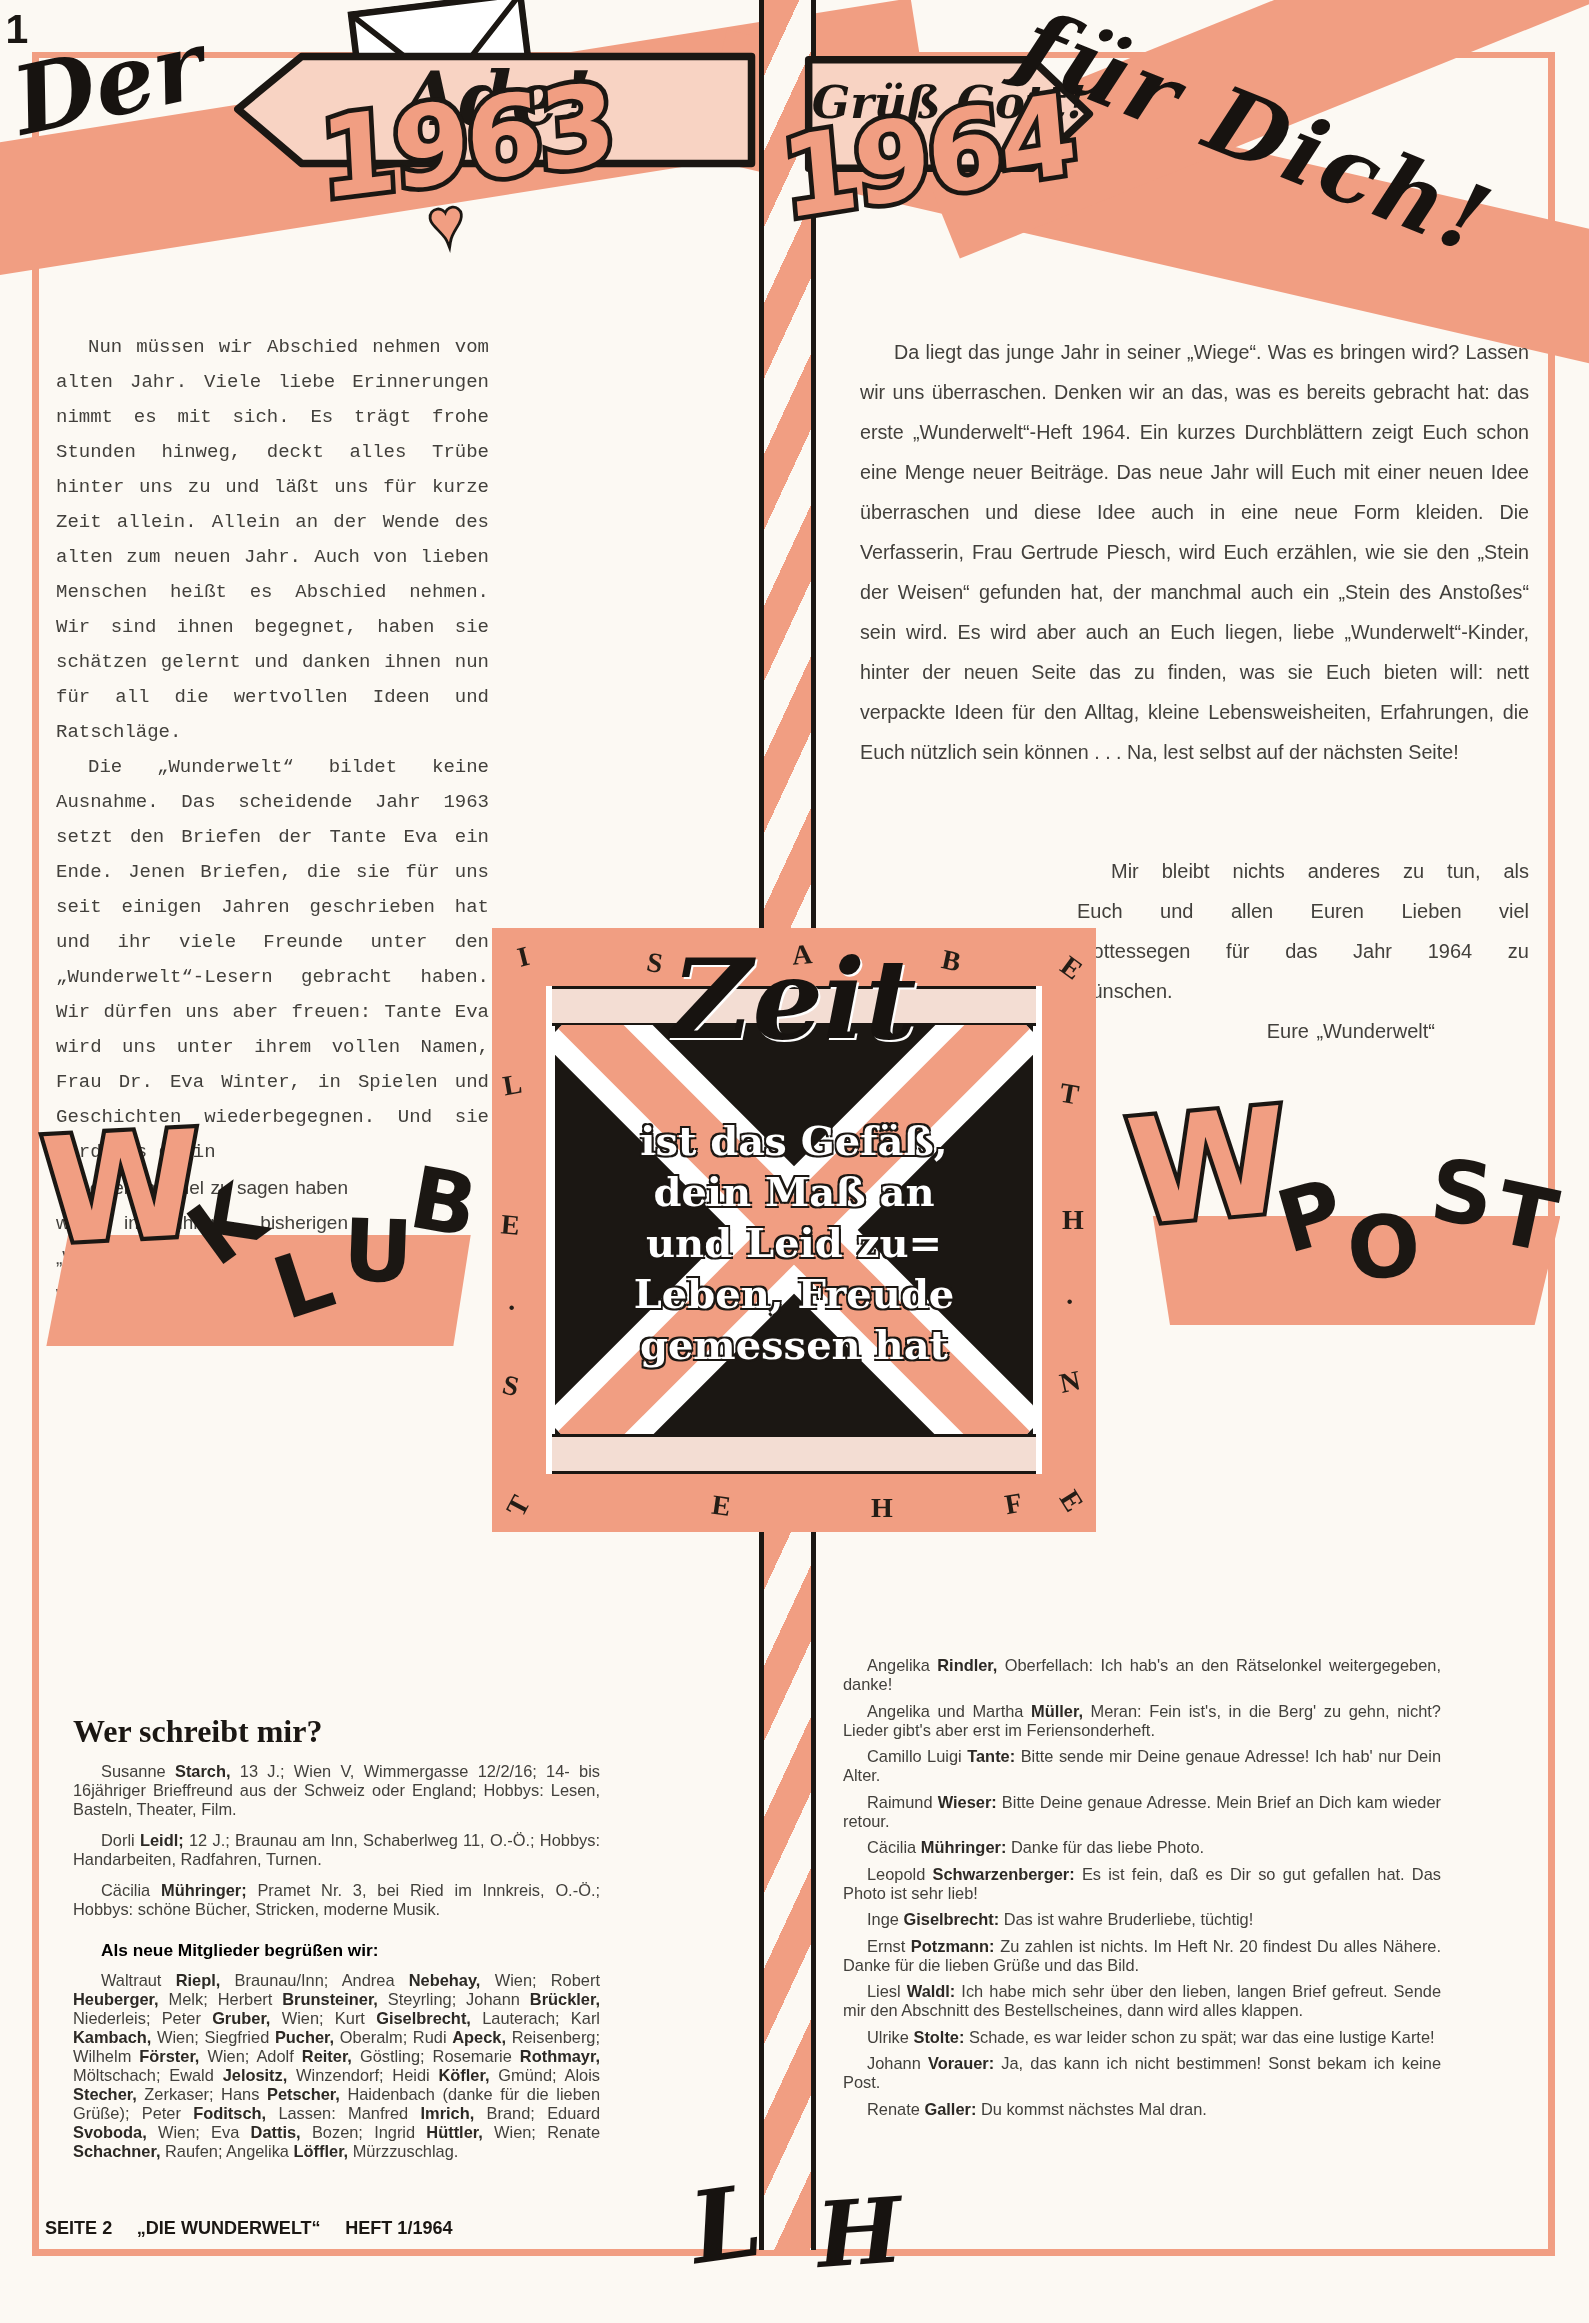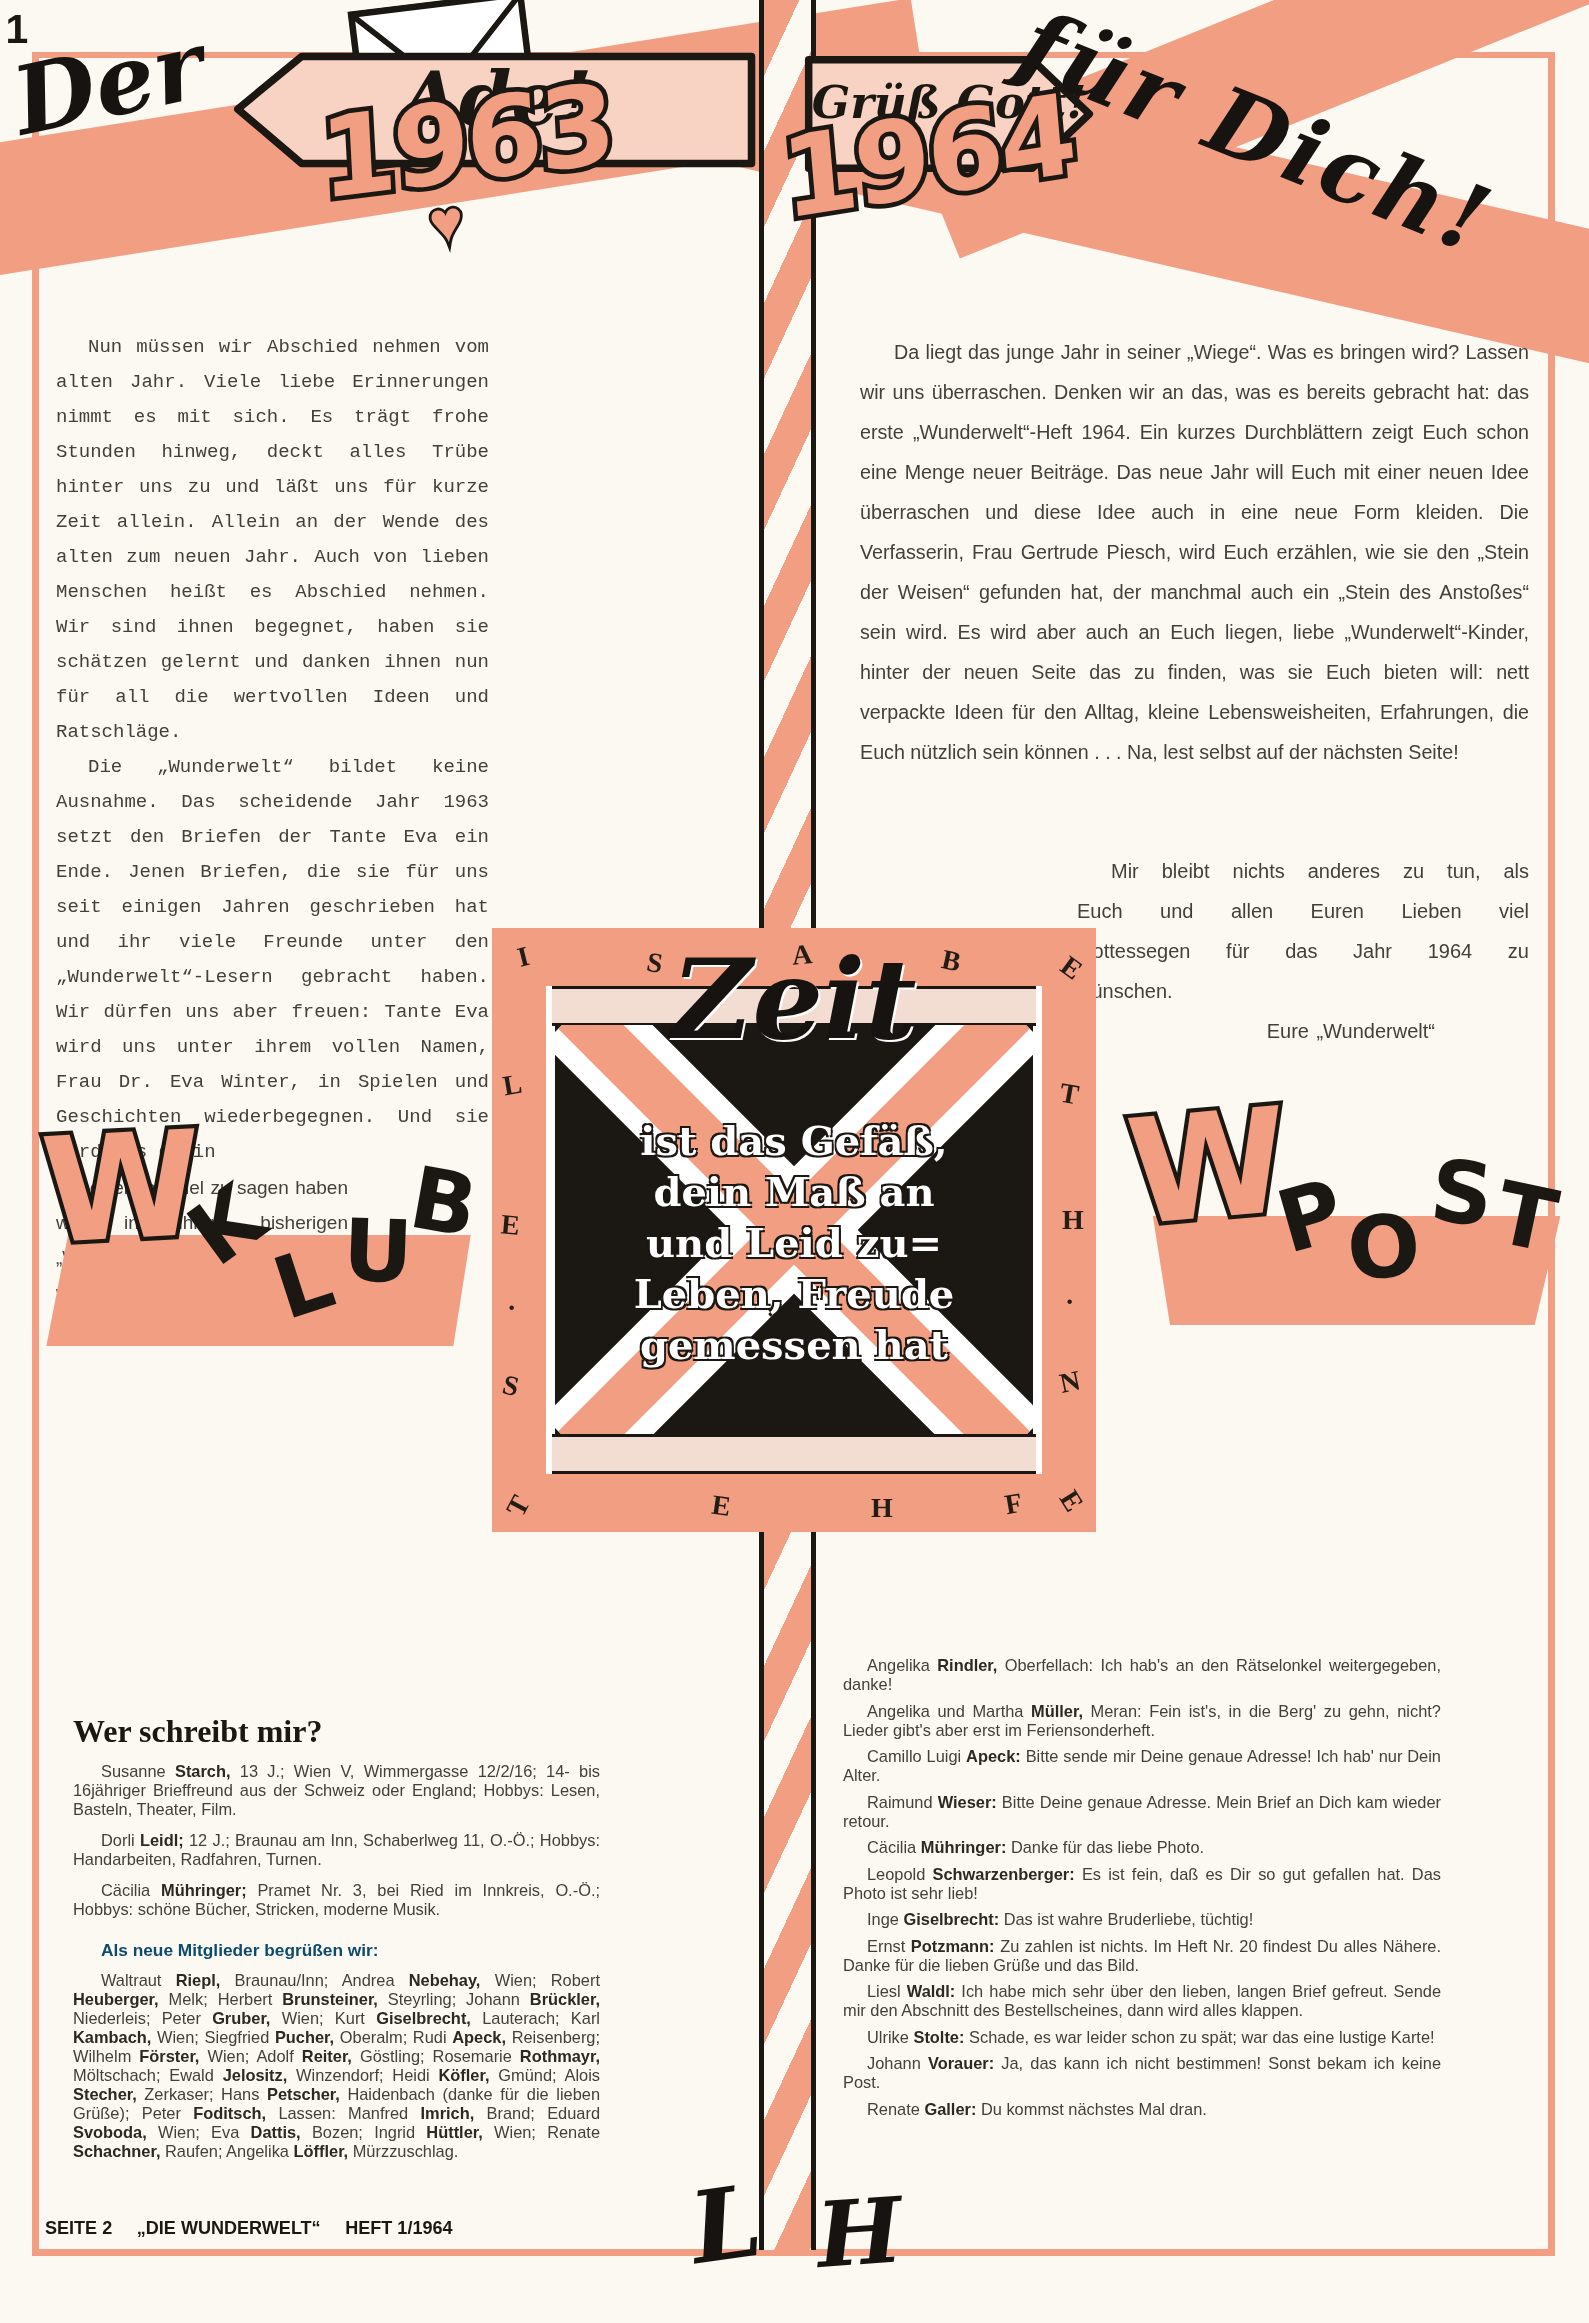--- a/index.html
+++ b/index.html
@@ -98,21 +98,21 @@
   .zeit-lines{position:absolute;left:66px;right:66px;top:187px;z-index:6;text-align:center;}
   .zeit-line{font-family:"DejaVu Serif",serif;font-weight:bold;
         font-size:40px;line-height:51px;color:#fff;white-space:nowrap;
         text-shadow:-1.9px -1.9px 0 #1b1713,1.9px -1.9px 0 #1b1713,-1.9px 1.9px 0 #1b1713,1.9px 1.9px 0 #1b1713;}
   
   #bottom-left{position:absolute;left:73px;top:1722px;width:527px;z-index:3;
         font-size:16.4px;line-height:19px;}
   #bottom-left h2{margin:0 0 20.6px 0;font-family:"Liberation Serif",serif;font-weight:bold;
         font-size:32px;color:#1b1713;}
   #bottom-left p{margin:0 0 12px 0;text-align:justify;text-indent:28px;}
-  #members-head{font-weight:bold;color:#0c4a6e;font-size:17.3px;margin:22.5px 0 11.2px 0;text-indent:28px;}
+  #members-head{font-weight:bold;color:#000000;font-size:17.3px;margin:22.5px 0 11.2px 0;text-indent:28px;}
   #bottom-right{position:absolute;left:843px;top:1656px;width:598px;z-index:3;
         font-size:16.4px;line-height:19px;}
   #bottom-right p{margin:0 0 7.5px 0;text-align:justify;text-indent:24px;}
   b{font-weight:bold;color:#2c2925;}
   
   #footer{position:absolute;left:45px;top:2217px;z-index:3;font-weight:bold;font-size:19px;
         color:#1b1713;transform:scaleX(0.95);transform-origin:left;white-space:nowrap;}
   #footer span{margin-right:20.6px;}
   .bottom-script{position:absolute;z-index:4;font-family:"DejaVu Serif",serif;font-style:italic;
         font-weight:bold;color:#171310;}
@@ -254,21 +254,21 @@
     <p><span>Susanne </span><b>Starch,</b><span> 13 J.; Wien V, Wimmergasse 12/2/16; 14- bis 16jähriger Brieffreund aus der Schweiz oder England; Hobbys: Lesen, Basteln, Theater, Film.</span></p>
     <p><span>Dorli </span><b>Leidl;</b><span> 12 J.; Braunau am Inn, Schaberlweg 11, O.-Ö.; Hobbys: Handarbeiten, Radfahren, Turnen.</span></p>
     <p><span>Cäcilia </span><b>Mühringer;</b><span> Pramet Nr. 3, bei Ried im Innkreis, O.-Ö.; Hobbys: schöne Bücher, Stricken, moderne Musik.</span></p>
     <div id="members-head">Als neue Mitglieder begrüßen wir:</div>
     <p><span>Waltraut </span><b>Riepl,</b><span> Braunau/Inn; Andrea </span><b>Nebehay,</b><span> Wien; Robert </span><b>Heuberger,</b><span> Melk; Herbert </span><b>Brunsteiner,</b><span> Steyrling; Johann </span><b>Brückler,</b><span> Niederleis; Peter </span><b>Gruber,</b><span> Wien; Kurt </span><b>Giselbrecht,</b><span> Lauterach; Karl </span><b>Kambach,</b><span> Wien; Siegfried </span><b>Pucher,</b><span> Oberalm; Rudi </span><b>Apeck,</b><span> Reisenberg; Wilhelm </span><b>Förster,</b><span> Wien; Adolf </span><b>Reiter,</b><span> Göstling; Rosemarie </span><b>Rothmayr,</b><span> Möltschach; Ewald </span><b>Jelositz,</b><span> Winzendorf; Heidi </span><b>Köfler,</b><span> Gmünd; Alois </span><b>Stecher,</b><span> Zerkaser; Hans </span><b>Petscher,</b><span> Haidenbach (danke für die lieben Grüße); Peter </span><b>Foditsch,</b><span> Lassen: Manfred </span><b>Imrich,</b><span> Brand; Eduard </span><b>Svoboda,</b><span> Wien; Eva </span><b>Dattis,</b><span> Bozen; Ingrid </span><b>Hüttler,</b><span> Wien; Renate </span><b>Schachner,</b><span> Raufen; Angelika </span><b>Löffler,</b><span> Mürzzuschlag.</span></p>
   </div>
 
   <div id="bottom-right">
     <p><span>Angelika </span><b>Rindler,</b><span> Oberfellach: Ich hab's an den Rätselonkel weitergegeben, danke!</span></p>
     <p><span>Angelika und Martha </span><b>Müller,</b><span> Meran: Fein ist's, in die Berg' zu gehn, nicht? Lieder gibt's aber erst im Feriensonderheft.</span></p>
-    <p><span>Camillo Luigi </span><b>Apeck:</b><span> Bitte sende mir Deine genaue Adresse! Ich hab' nur Dein Alter.</span></p>
+    <p><span>Camillo Luigi </span><b>Tante:</b><span> Bitte sende mir Deine genaue Adresse! Ich hab' nur Dein Alter.</span></p>
     <p><span>Raimund </span><b>Wieser:</b><span> Bitte Deine genaue Adresse. Mein Brief an Dich kam wieder retour.</span></p>
     <p><span>Cäcilia </span><b>Mühringer:</b><span> Danke für das liebe Photo.</span></p>
     <p><span>Leopold </span><b>Schwarzenberger:</b><span> Es ist fein, daß es Dir so gut gefallen hat. Das Photo ist sehr lieb!</span></p>
     <p><span>Inge </span><b>Giselbrecht:</b><span> Das ist wahre Bruderliebe, tüchtig!</span></p>
     <p><span>Ernst </span><b>Potzmann:</b><span> Zu zahlen ist nichts. Im Heft Nr. 20 findest Du alles Nähere. Danke für die lieben Grüße und das Bild.</span></p>
     <p><span>Liesl </span><b>Waldl:</b><span> Ich habe mich sehr über den lieben, langen Brief gefreut. Sende mir den Abschnitt des Bestellscheines, dann wird alles klappen.</span></p>
     <p><span>Ulrike </span><b>Stolte:</b><span> Schade, es war leider schon zu spät; war das eine lustige Karte!</span></p>
     <p><span>Johann </span><b>Vorauer:</b><span> Ja, das kann ich nicht bestimmen! Sonst bekam ich keine Post.</span></p>
     <p><span>Renate </span><b>Galler:</b><span> Du kommst nächstes Mal dran.</span></p>
   </div>

